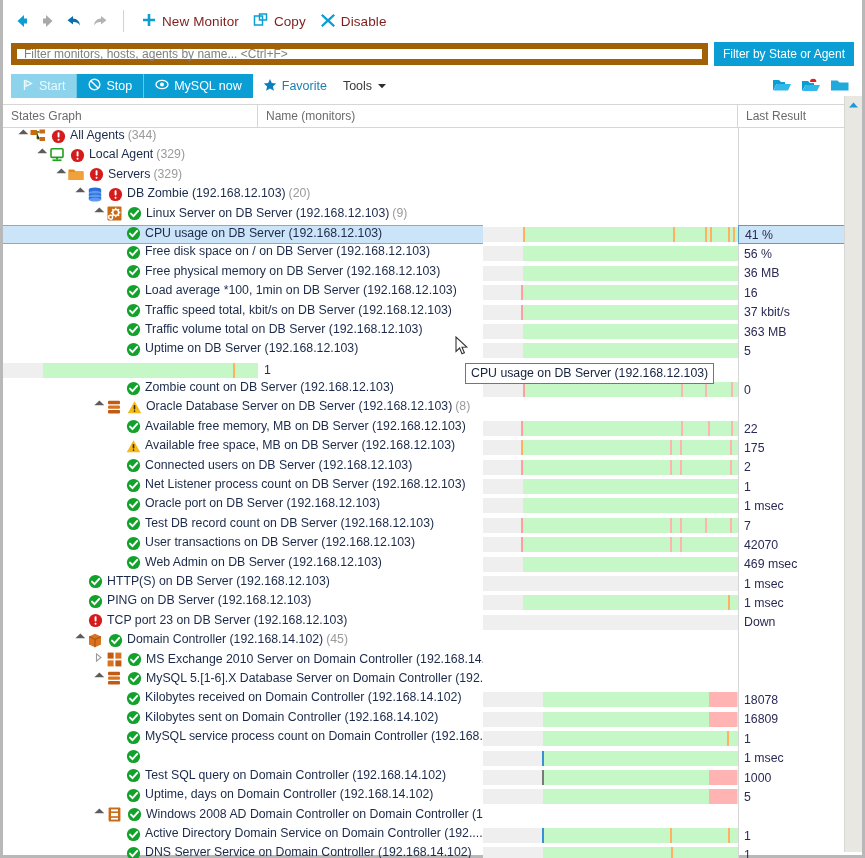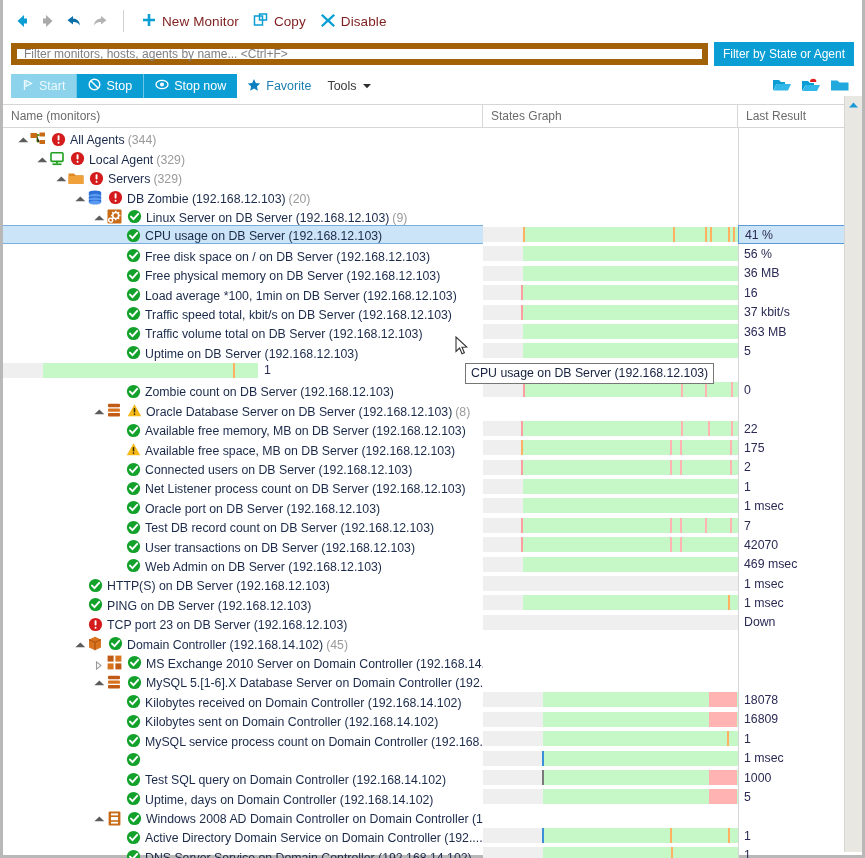--- a/index.html
+++ b/index.html
@@ -45,21 +45,21 @@
             color:#6b6b6b;font-size:12px;align-items:center;position:relative;}
   .gh{padding-left:8px;box-sizing:border-box;height:22px;line-height:22px;}
   .gh.c1{width:480px;border-right:1px solid #d6d6d6;}
   .gh.c2{width:255px;border-right:1px solid #d6d6d6;}
   .gh.c3{flex:1;}
 
   
   .treewrap{position:relative;height:734px;overflow:hidden;}
   .row{position:relative;height:19.4px;display:flex;align-items:center;}
   .row.sel .namecell{background:#cce4f7;border-top:1px solid #7aaedc;border-bottom:1px solid #7aaedc;box-sizing:border-box;}
-  .namecell{width:480px;height:19.4px;display:flex;align-items:flex-end;box-sizing:border-box;position:relative;}
+  .namecell{width:480px;height:19.4px;display:flex;align-items:flex-start;box-sizing:border-box;position:relative;}
   .lbl{font-size:12.3px;color:#1b2a4a;white-space:nowrap;overflow:hidden;}
   .cnt{color:#9a9a9a;font-size:12.3px;margin-left:3px;}
   .exp{width:11px;height:11px;display:inline-block;position:relative;flex:none;margin-right:2px;}
   .ico{width:16px;height:16px;flex:none;margin-right:4px;display:flex;align-items:center;justify-content:center;}
   .ico svg{display:block;}
   .statecell{width:255px;height:19.4px;position:relative;overflow:hidden;}
   .sg{position:absolute;left:0;top:2px;height:15px;width:255px;}
   .sg .grey{position:absolute;left:0;top:0;height:15px;background:#efefef;}
   .sg .green{position:absolute;top:0;height:15px;background:#c6f7c6;}
   .sg .bar{position:absolute;top:0;height:15px;width:2px;}
@@ -160,21 +160,21 @@
       <span>Stop</span>
     </div>
     <div class="seg-div"></div>
     <div class="segbtn on">
       <span>
         <svg width="14" height="13" viewBox="0 0 14 13">
             <ellipse cx="7" cy="6.5" rx="6" ry="4.2" fill="none" stroke="#fff" stroke-width="1.3"></ellipse>
             <circle cx="7" cy="6.5" r="2" fill="#fff"></circle>
           </svg>
       </span>
-      <span>Stop now</span>
+      <span>MySQL now</span>
     </div>
     <div class="plainbtn">
       <span>
         <svg width="14" height="14" viewBox="0 0 14 14">
             <path d="M7 1 L8.8 5.1 L13.2 5.5 L9.9 8.5 L10.9 12.8 L7 10.5 L3.1 12.8 L4.1 8.5 L0.8 5.5 L5.2 5.1 Z" fill="#0a7fc0"></path>
           </svg>
       </span>
       <span>Favorite</span>
     </div>
     <div class="tools">
@@ -201,22 +201,22 @@
       </span>
       <span>
         <svg width="20" height="16" viewBox="0 0 20 16">
           <path d="M1 3.5 H7.5 L9.5 5.5 H18.5 V13.5 H1 Z" fill="#21a8dc"></path>
         </svg>
       </span>
     </div>
   </div>
 
   <div class="gridhead">
+    <div class="gh c2">States Graph</div>
     <div class="gh c1">Name (monitors)</div>
-    <div class="gh c2">States Graph</div>
     <div class="gh c3">Last Result</div>
   </div>
 
   <div class="treewrap">
     <div class="colsep"></div>
     <div id="rows">
         <div class="row">
           <div class="namecell">
             <span style="display:inline-block;width:14px;flex:none"></span>
             <span class="exp"><svg width="11" height="11" viewBox="0 0 11 11">

